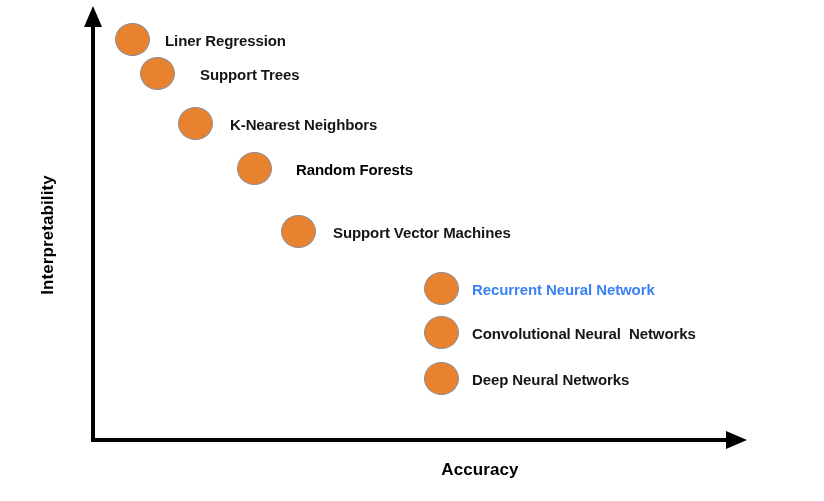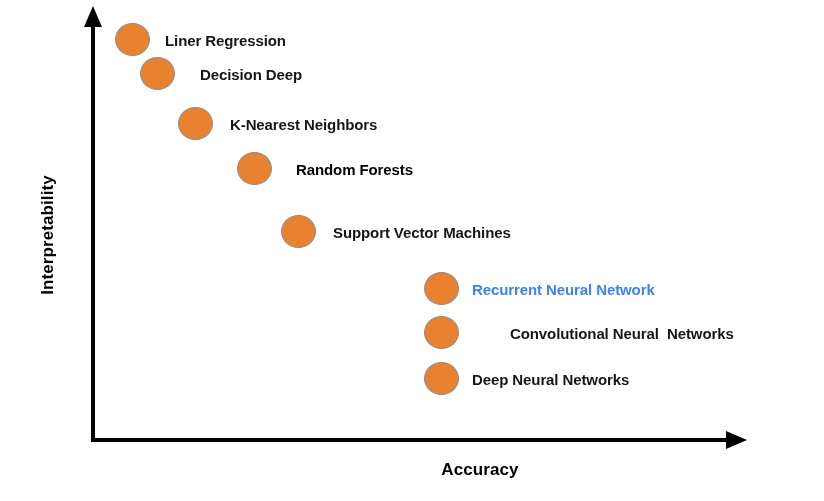--- a/index.html
+++ b/index.html
@@ -102,21 +102,21 @@
 
   <div class="axis-title" id="x-axis-title">Accuracy</div>
 
   <div class="point" id="point-0" style="left: 115px; top: 23px;">
     <span class="marker" style="background: rgb(232, 130, 46); border-color: rgb(139, 142, 151);"></span>
     <span class="point-label" style="left: 50px; color: rgb(22, 22, 22);">Liner Regression</span>
   </div>
 
   <div class="point" id="point-1" style="left: 140px; top: 57px;">
     <span class="marker" style="background: rgb(232, 130, 46); border-color: rgb(139, 142, 151);"></span>
-    <span class="point-label" style="left: 60px; color: rgb(22, 22, 22);">Decision Deep</span>
+    <span class="point-label" style="left: 60px; color: rgb(22, 22, 22);">Support Trees</span>
   </div>
 
   <div class="point" id="point-2" style="left: 178px; top: 107px;">
     <span class="marker" style="background: rgb(232, 130, 46); border-color: rgb(139, 142, 151);"></span>
     <span class="point-label" style="left: 52px; color: rgb(22, 22, 22); text-align: right;">K-Nearest Neighbors</span>
   </div>
 
   <div class="point" id="point-3" style="left: 237px; top: 152px;">
     <span class="marker" style="background: rgb(232, 130, 46); border-color: rgb(139, 142, 151);"></span>
     <span class="point-label" style="left: 59px; color: #000000;">Random Forests</span>
@@ -127,21 +127,21 @@
     <span class="point-label" style="left: 52px; color: rgb(22, 22, 22); text-align: right;">Support Vector Machines</span>
   </div>
 
   <div class="point" id="point-5" style="left: 424px; top: 272px;">
     <span class="marker" style="background: rgb(232, 130, 46); border-color: rgb(139, 142, 151);"></span>
     <span class="point-label" style="left: 48px; color: #3b82f6;">Recurrent Neural Network</span>
   </div>
 
   <div class="point" id="point-6" style="left: 424px; top: 316px;">
     <span class="marker" style="background: rgb(232, 130, 46); border-color: rgb(139, 142, 151);"></span>
-    <span class="point-label" style="left: 48px; color: rgb(22, 22, 22); margin-left: 38px;">Convolutional Neural  Networks</span>
+    <span class="point-label" style="left: 48px; color: rgb(22, 22, 22);">Convolutional Neural  Networks</span>
   </div>
 
   <div class="point" id="point-7" style="left: 424px; top: 362px;">
     <span class="marker" style="background: rgb(232, 130, 46); border-color: rgb(139, 142, 151);"></span>
     <span class="point-label" style="left: 48px; color: rgb(22, 22, 22);">Deep Neural Networks</span>
   </div>
 
 </div>
 
 </body></html>

